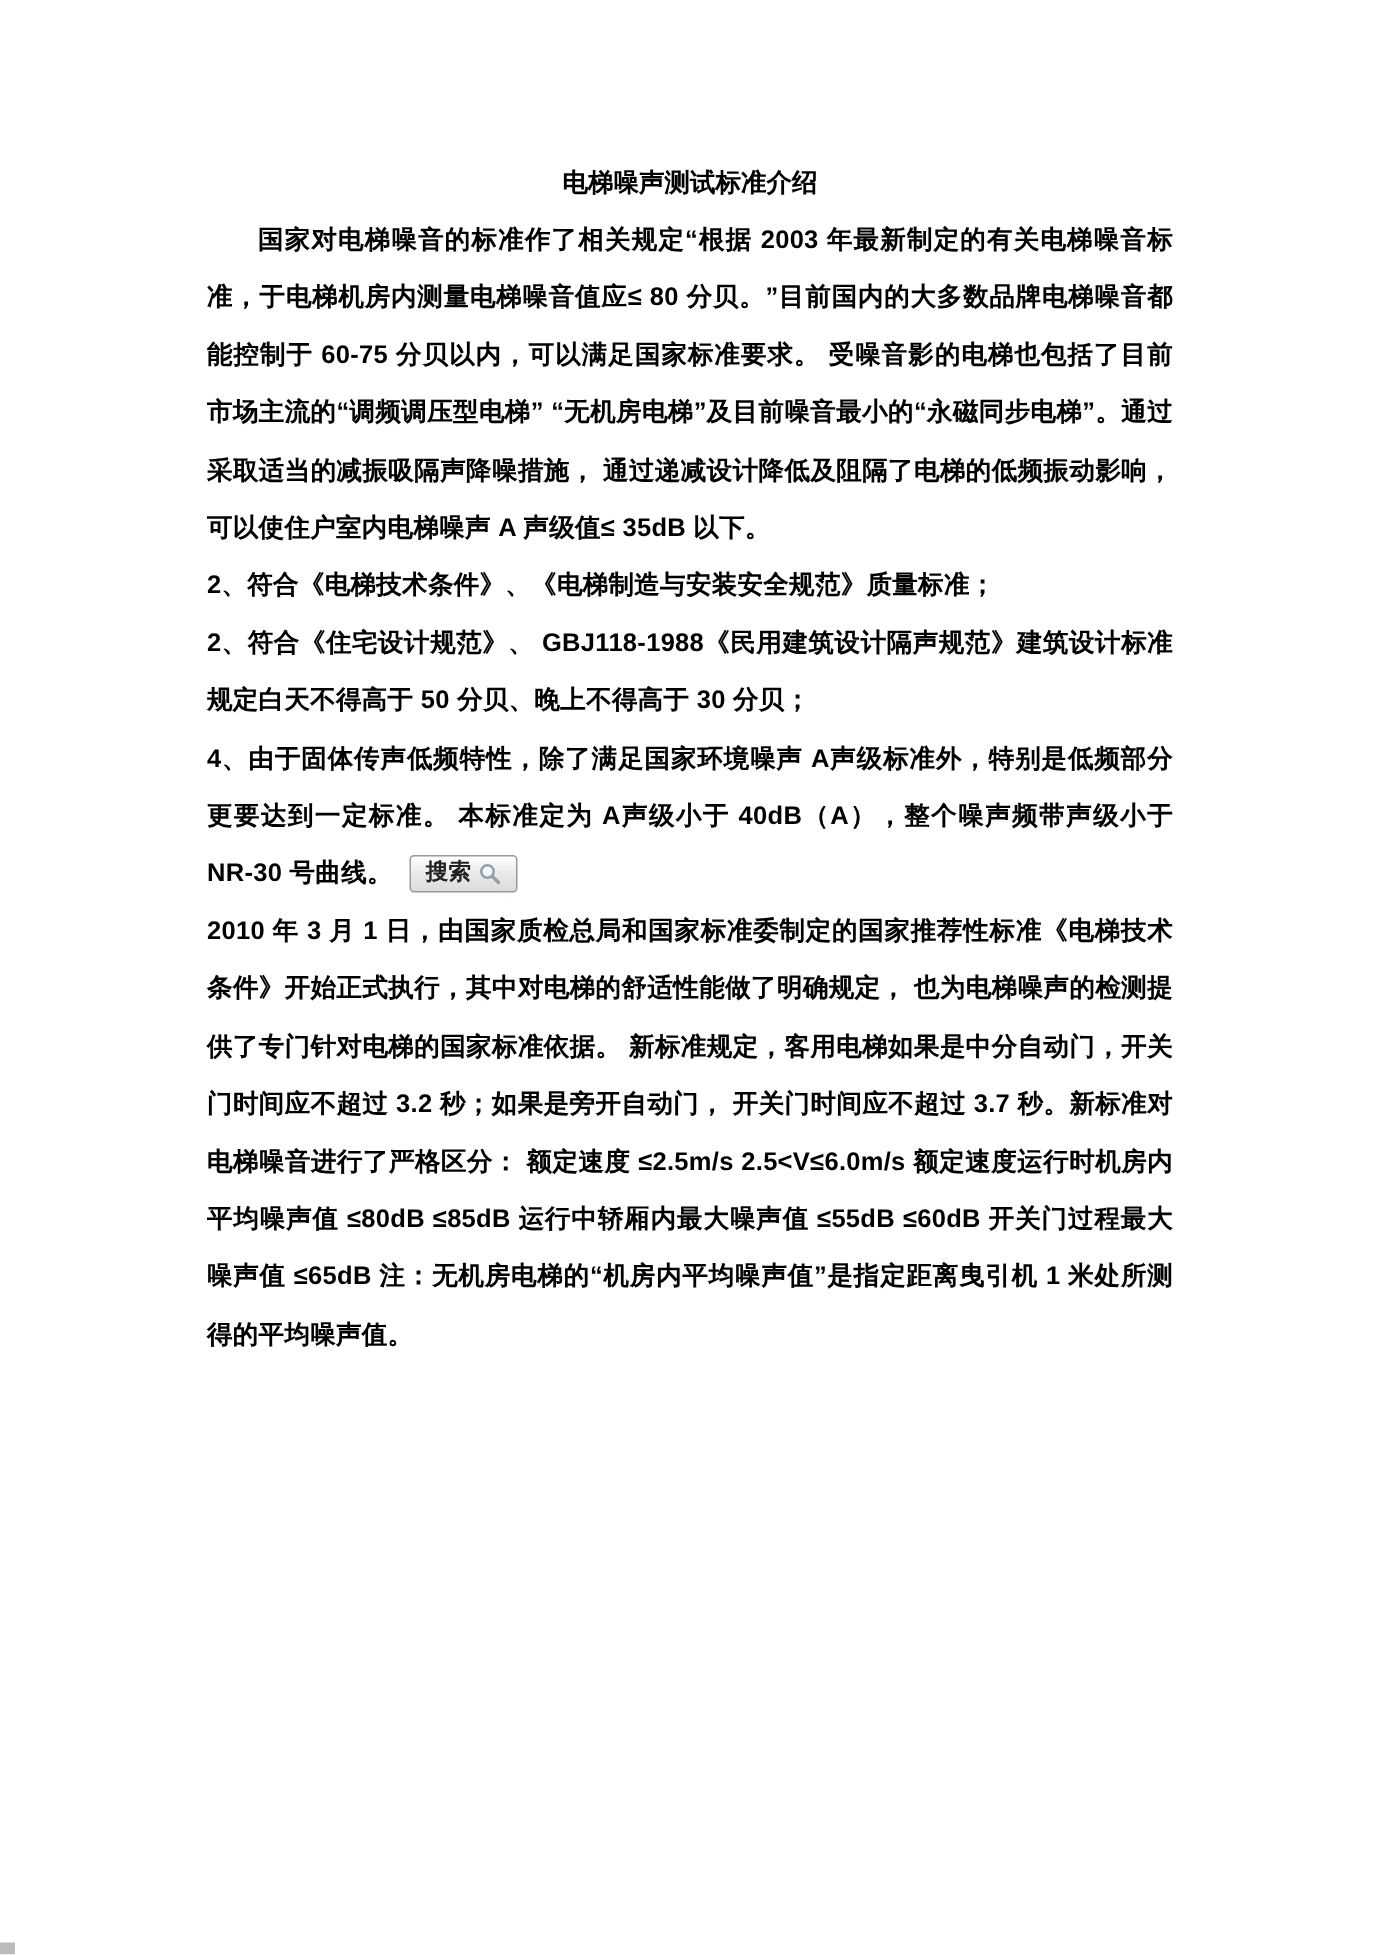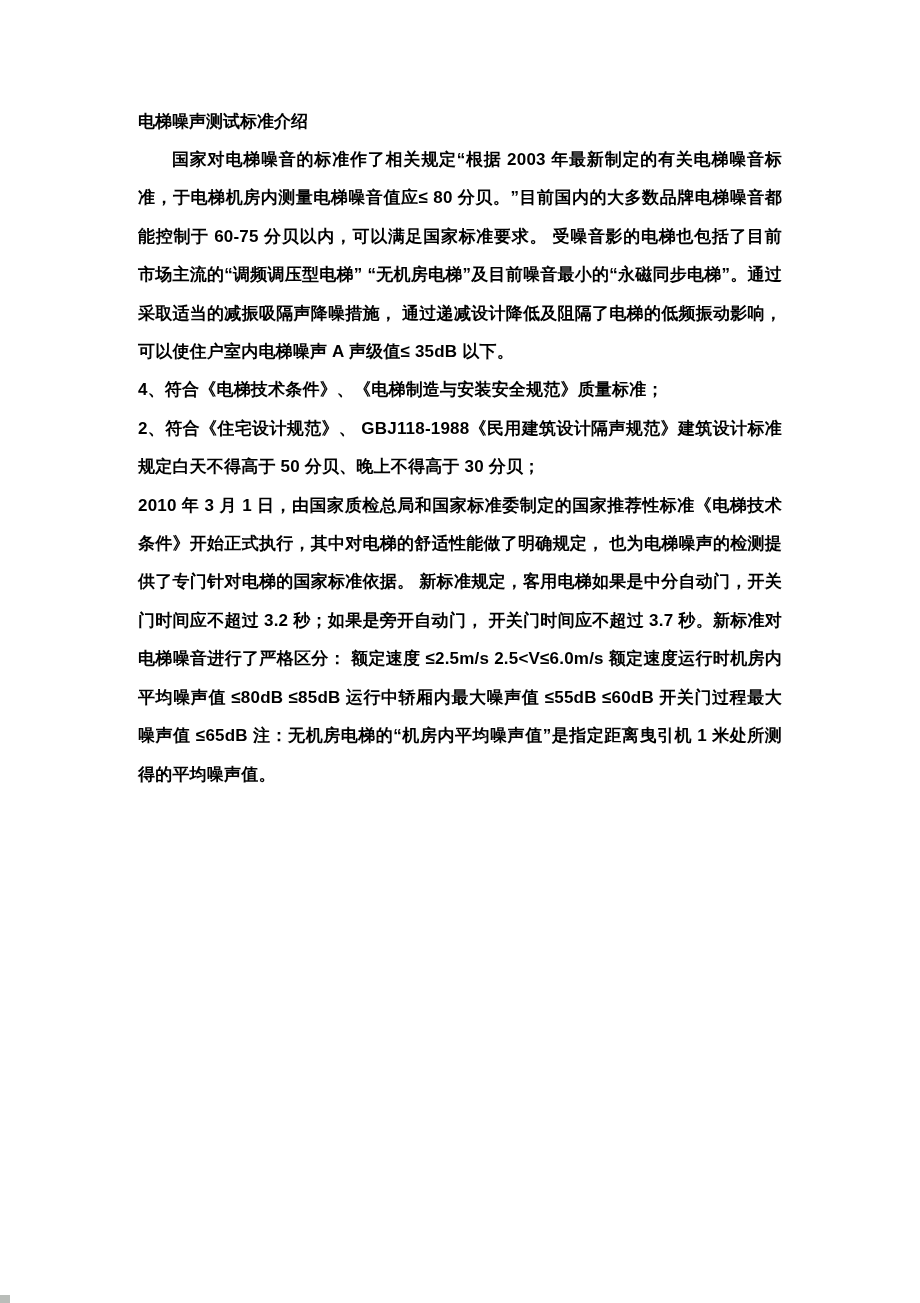--- a/index.html
+++ b/index.html
@@ -16,21 +16,21 @@
     color: #000000;
   }
   .page {
     box-sizing: border-box;
     width: 920px;
     padding: 103px 138px 0 138px;
   }
   .doc-title {
     font-size: 17px;
     font-weight: 600;
-    text-align: left;
+    text-align: center;
     line-height: 38px;
     margin: 0;
   }
   .para {
     margin: 0;
     font-size: 17px;
     font-weight: 600;
     line-height: 38.4px;
     text-align: justify;
     letter-spacing: 0.2px;
@@ -72,24 +72,34 @@
 </head>
 <body>
 
 <div class="page">
 
   <div class="doc-title">电梯噪声测试标准介绍</div>
 
   <p class="para indent">国家对电梯噪音的标准作了相关规定“根据 2003 年最新制定的有关电梯噪音标准，于电梯机房内测量电梯噪音值应≤ 80 分贝。”目前国内的大多数品牌电梯噪音都能控制于 60-75 分贝以内，可以满足国家标准要求。 受噪音影的电梯也包括了目前市场主流的“调频调压型电梯” “无机房电梯”及目前噪音最小的“永磁同步电梯”。通过采取适当的减振吸隔声降噪措施， 通过递减设计降低及阻隔了电梯的低频振动影响，可以使住户室内电梯噪声 A 声级值≤ 35dB 以下。</p>
 
 
-  <p class="para">4、符合《电梯技术条件》、《电梯制造与安装安全规范》质量标准；</p>
+  <p class="para">2、符合《电梯技术条件》、《电梯制造与安装安全规范》质量标准；</p>
 
   <p class="para">2、符合《住宅设计规范》、 GBJ118-1988《民用建筑设计隔声规范》建筑设计标准规定白天不得高于 50 分贝、晚上不得高于 30 分贝；</p>
 
 
+  <p class="para">
+    <span>4、由于固体传声低频特性，除了满足国家环境噪声 A声级标准外，特别是低频部分更要达到一定标准。 本标准定为 A声级小于 40dB（A），整个噪声频带声级小于 NR-30 号曲线。</span>
+    <span class="search-btn">
+      <span>搜索</span>
+      <svg class="search-ico" viewBox="0 0 18 18" xmlns="http://www.w3.org/2000/svg">
+        <circle cx="7.2" cy="7.2" r="5" fill="#f3f6f8" stroke="#8fa0ab" stroke-width="2"></circle>
+        <line x1="11.1" y1="11.1" x2="16" y2="16" stroke="#8fa0ab" stroke-width="2.6" stroke-linecap="round"></line>
+      </svg>
+    </span>
+  </p>
 
   <p class="para">2010 年 3 月 1 日，由国家质检总局和国家标准委制定的国家推荐性标准《电梯技术条件》开始正式执行，其中对电梯的舒适性能做了明确规定， 也为电梯噪声的检测提供了专门针对电梯的国家标准依据。 新标准规定，客用电梯如果是中分自动门，开关门时间应不超过 3.2 秒；如果是旁开自动门， 开关门时间应不超过 3.7 秒。新标准对电梯噪音进行了严格区分： 额定速度 ≤2.5m/s 2.5&lt;V≤6.0m/s 额定速度运行时机房内平均噪声值 ≤80dB ≤85dB 运行中轿厢内最大噪声值 ≤55dB ≤60dB 开关门过程最大噪声值 ≤65dB 注：无机房电梯的“机房内平均噪声值”是指定距离曳引机 1 米处所测得的平均噪声值。</p>
 
 
 </div>
 
 <div class="corner-mark"></div>
 
 </body></html>

